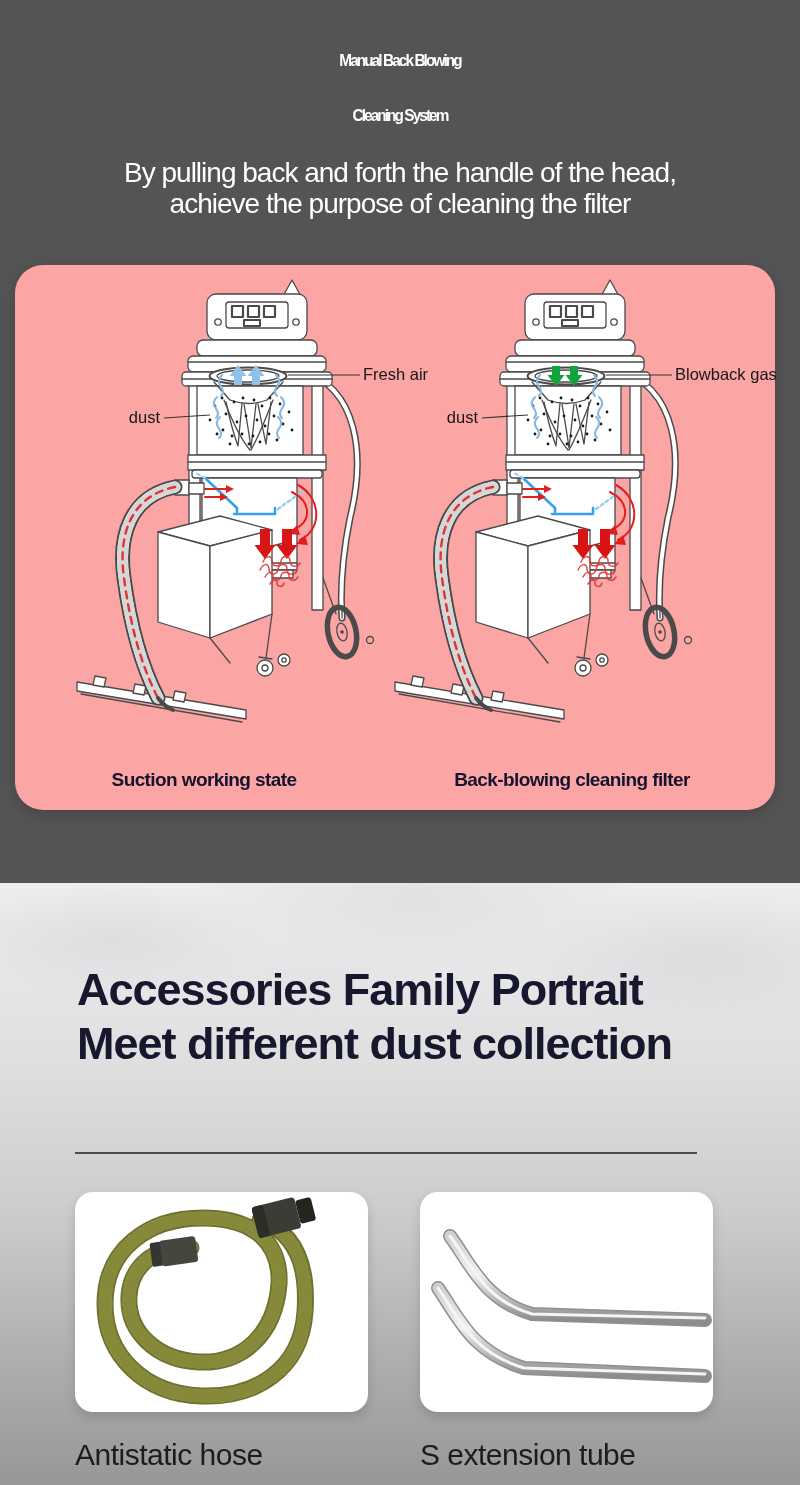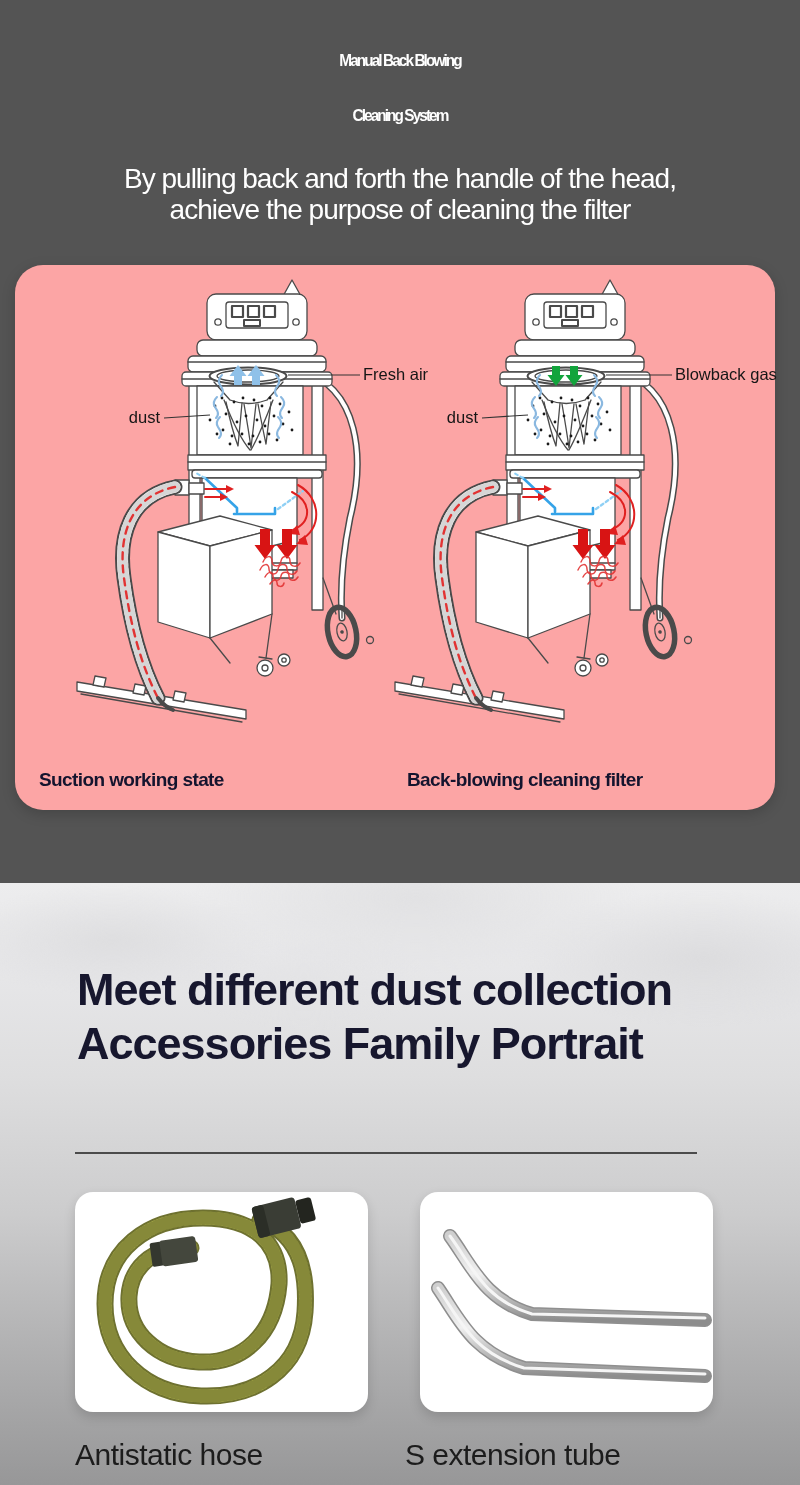--- a/index.html
+++ b/index.html
@@ -4,29 +4,29 @@
 <style>
   html,body{margin:0;padding:0;}
   body{width:800px;height:1485px;position:relative;overflow:hidden;
        font-family:"Liberation Sans",sans-serif;background:#fff;}
 
   
   .section-top{position:absolute;left:0;top:0;width:800px;height:883px;background:#545454;}
   .hero-title{position:absolute;left:0;top:33px;width:800px;text-align:center;color:#ffffff;
 aut      font-size:57px;font-weight:700;line-height:55px;letter-spacing:-2px;
       transform:scaleX(.96);transform-origin:50% 0;}
-  .hero-sub{position:absolute;left:0;top:163px;width:800px;text-align:center;color:#ffffff;
+  .hero-sub{position:absolute;left:0;top:157px;width:800px;text-align:center;color:#ffffff;
       font-size:28px;font-weight:400;line-height:31px;letter-spacing:-1px;}
   .hero-title div,.hero-sub div{white-space:nowrap;}
 
   
   .diagram-card{position:absolute;left:15px;top:265px;width:760px;height:545px;background:#fca5a5;
       border-radius:28px;box-shadow:0 4px 14px rgba(0,0,0,.18);}
   svg.diag{position:absolute;top:13px;}
-  .diag-caption{position:absolute;top:504px;color:#14142e;
+  .diag-caption{position:absolute;top:504px;text-align:center;color:#14142e;
       font-size:19px;font-weight:700;letter-spacing:-.6px;white-space:nowrap;}
   .leader{stroke:#333;stroke-width:1.1;fill:none;}
   .dlabel{font-family:"Liberation Sans",sans-serif;font-size:16.5px;fill:#161616;}
 
   
   .section-bottom{position:absolute;left:0;top:883px;width:800px;height:602px;
       background:linear-gradient(180deg,#ededee 0%,#e7e7e9 14%,#dededf 32%,#cccccd 55%,#b0b0b1 78%,#979798 100%);}
   .marble{position:absolute;left:0;top:0;width:800px;height:180px;opacity:.6;
       background:
         radial-gradient(230px 80px at 14% 32%,#d7d7d9 0%,rgba(215,215,217,0) 70%),
@@ -232,22 +232,22 @@
     <div class="diag-caption" style="left:24px;width:330px">Suction working state</div>
     <div class="diag-caption" style="left:392px;width:330px">Back-blowing cleaning filter</div>
   </div>
 </div>
 
 <div class="section-bottom">
   <div class="marble"></div>
 </div>
 
 <div class="acc-heading">
+  <div>Accessories Family Portrait</div>
   <div>Meet different dust collection</div>
-  <div>Accessories Family Portrait</div>
 </div>
 <div class="divider"></div>
 
 <div class="acc-card" style="left:75px">
   <svg width="293" height="220" viewBox="0 0 293 220">
     <g fill="none" stroke-linecap="round">
       <path id="hcoil" d="M185,28 C230,44 232,90 230,120 C226,178 180,206 126,204
                C70,202 30,164 30,112 C30,58 72,26 128,26 C180,26 206,52 204,92
                C200,142 168,172 124,170 C82,168 52,140 54,104 C56,72 84,52 116,56" stroke="#6e7130" stroke-width="17"></path>
       <path d="M185,28 C230,44 232,90 230,120 C226,178 180,206 126,204
@@ -276,13 +276,13 @@
       <path d="M30,44 C52,74 64,108 112,122 L285,128" stroke="url(#tubeg)" stroke-width="11"></path>
       <path d="M30,44 C52,74 64,108 112,122 L285,126" stroke="#f5f5f5" stroke-width="3"></path>
       <path d="M18,96 C40,128 52,160 104,176 L285,184" stroke="#8f8f8f" stroke-width="14"></path>
       <path d="M18,96 C40,128 52,160 104,176 L285,184" stroke="url(#tubeg)" stroke-width="11"></path>
       <path d="M18,96 C40,128 52,160 104,176 L285,182" stroke="#f5f5f5" stroke-width="3"></path>
     </g>
   </svg>
 </div>
 
 <div class="acc-label" style="left:75px">Antistatic hose</div>
-<div class="acc-label" style="left:405px">S extension tube</div>
+<div class="acc-label" style="left:420px">S extension tube</div>
 
 </body></html>

